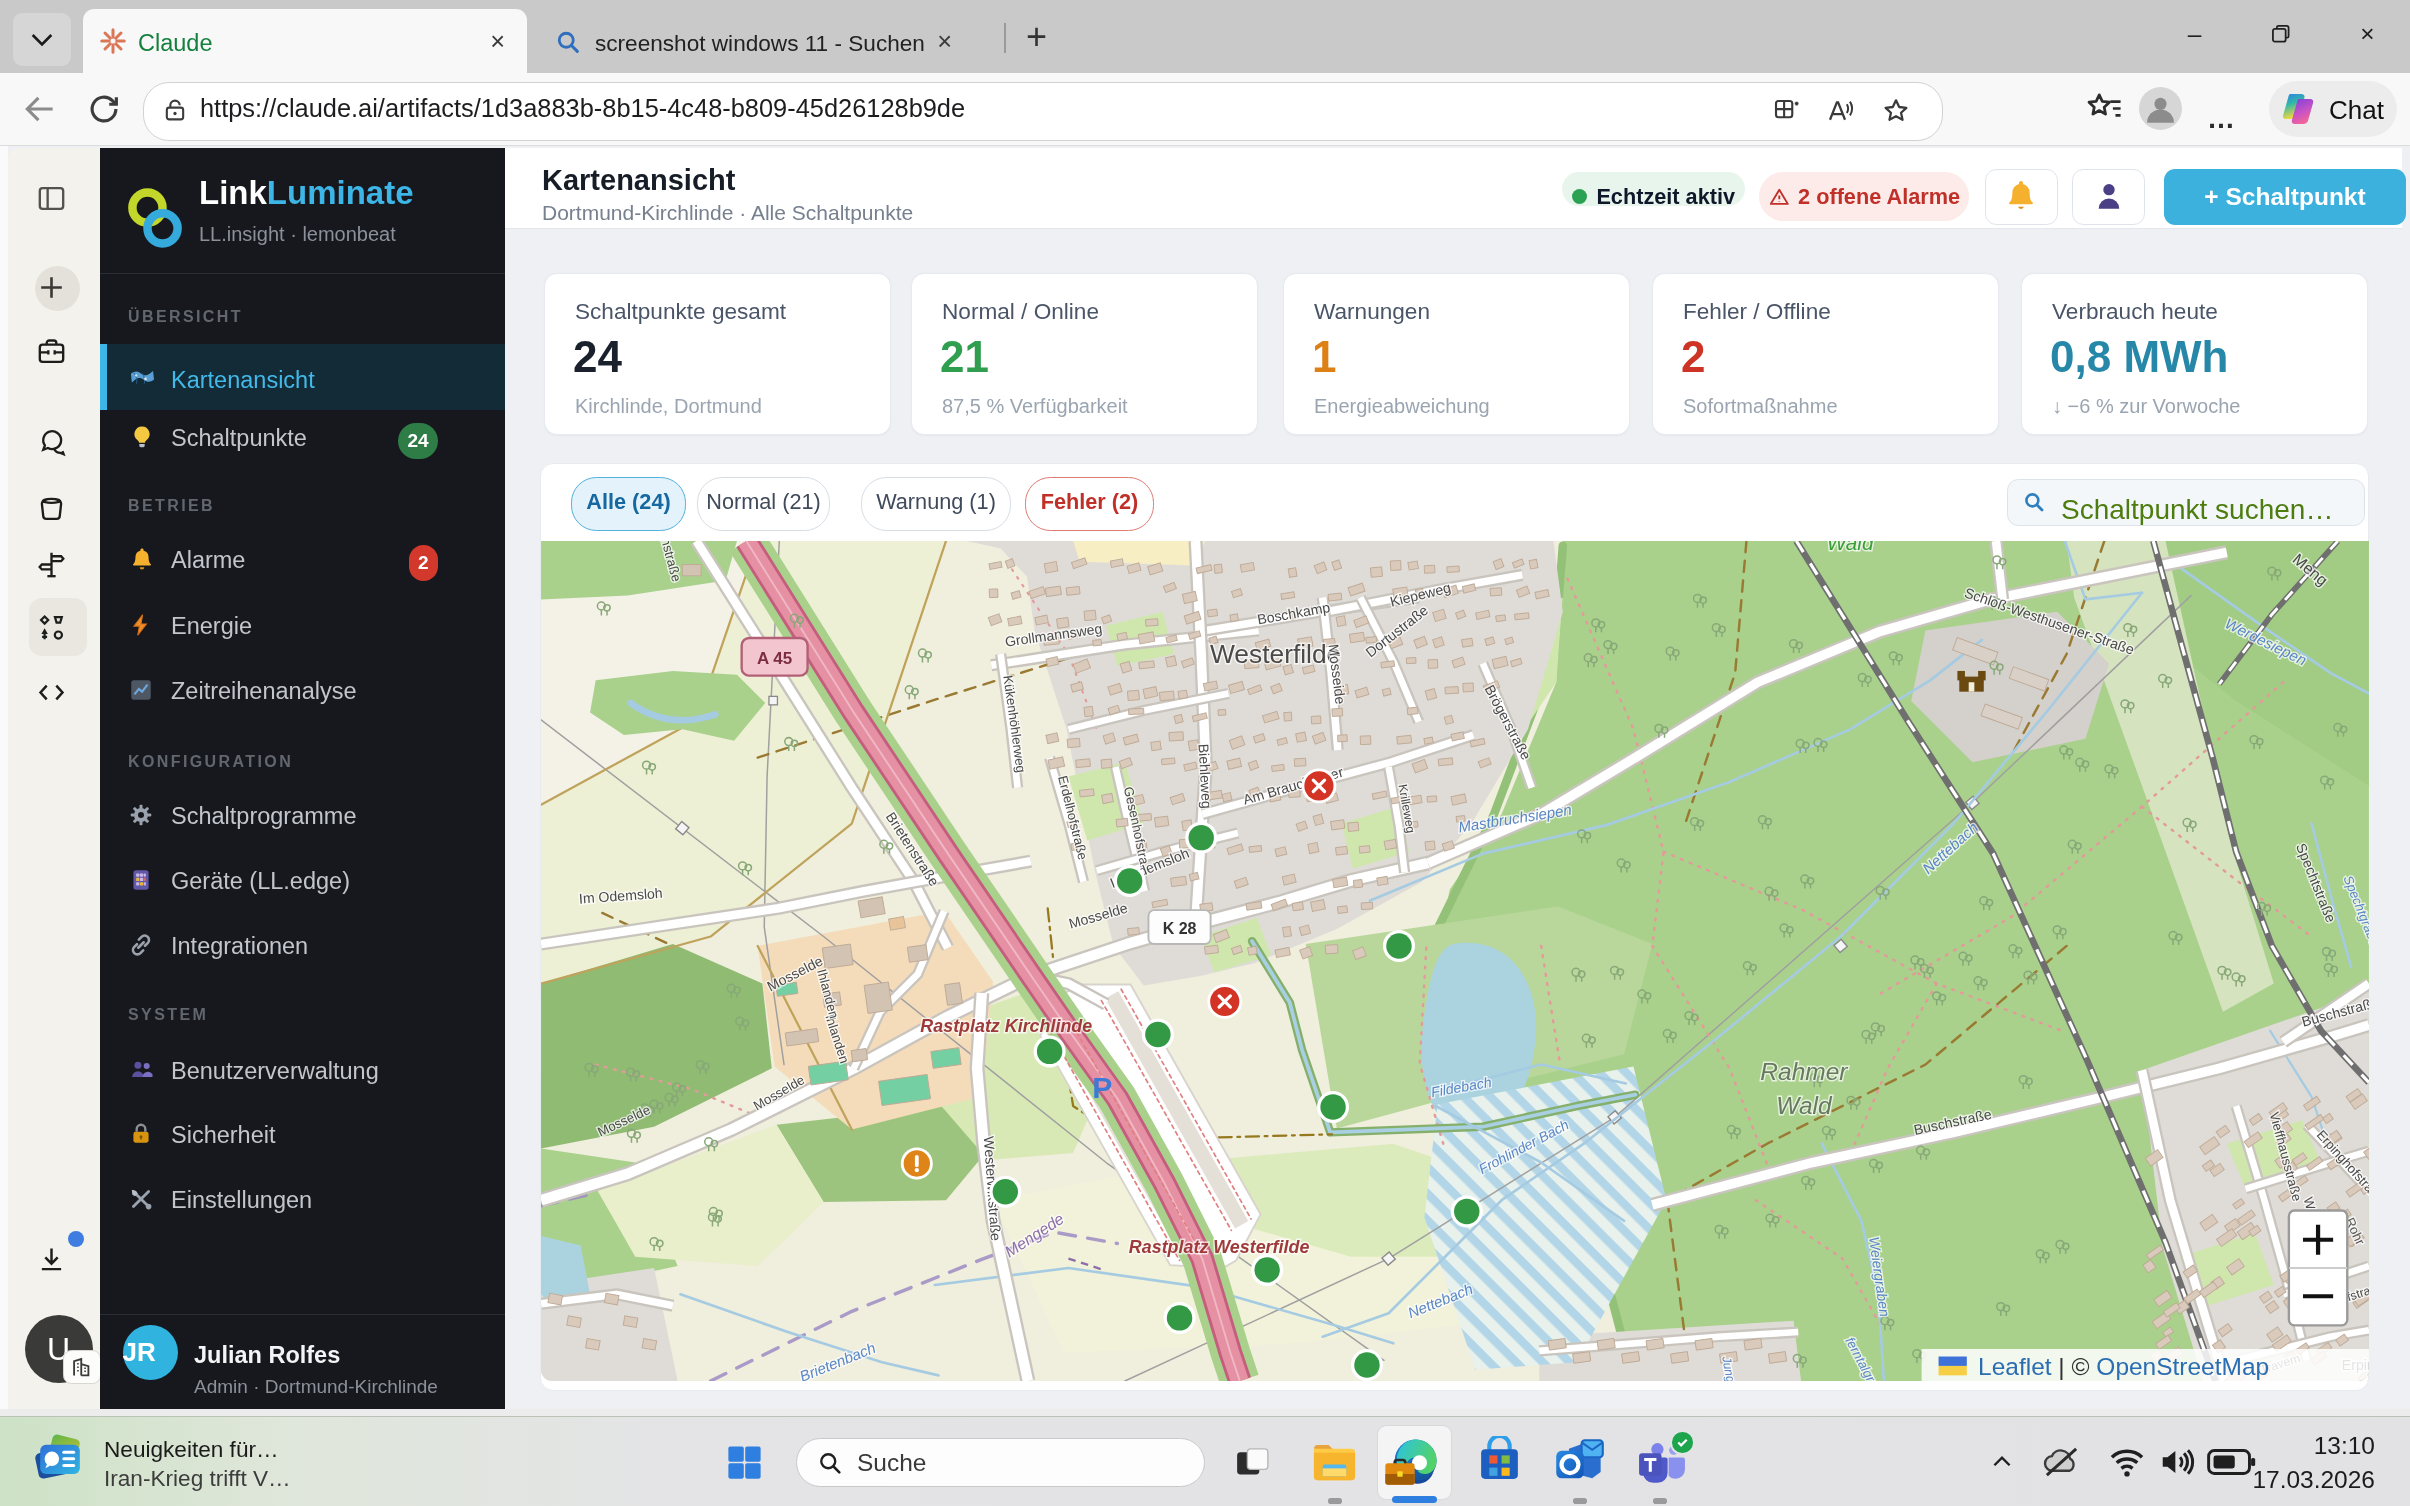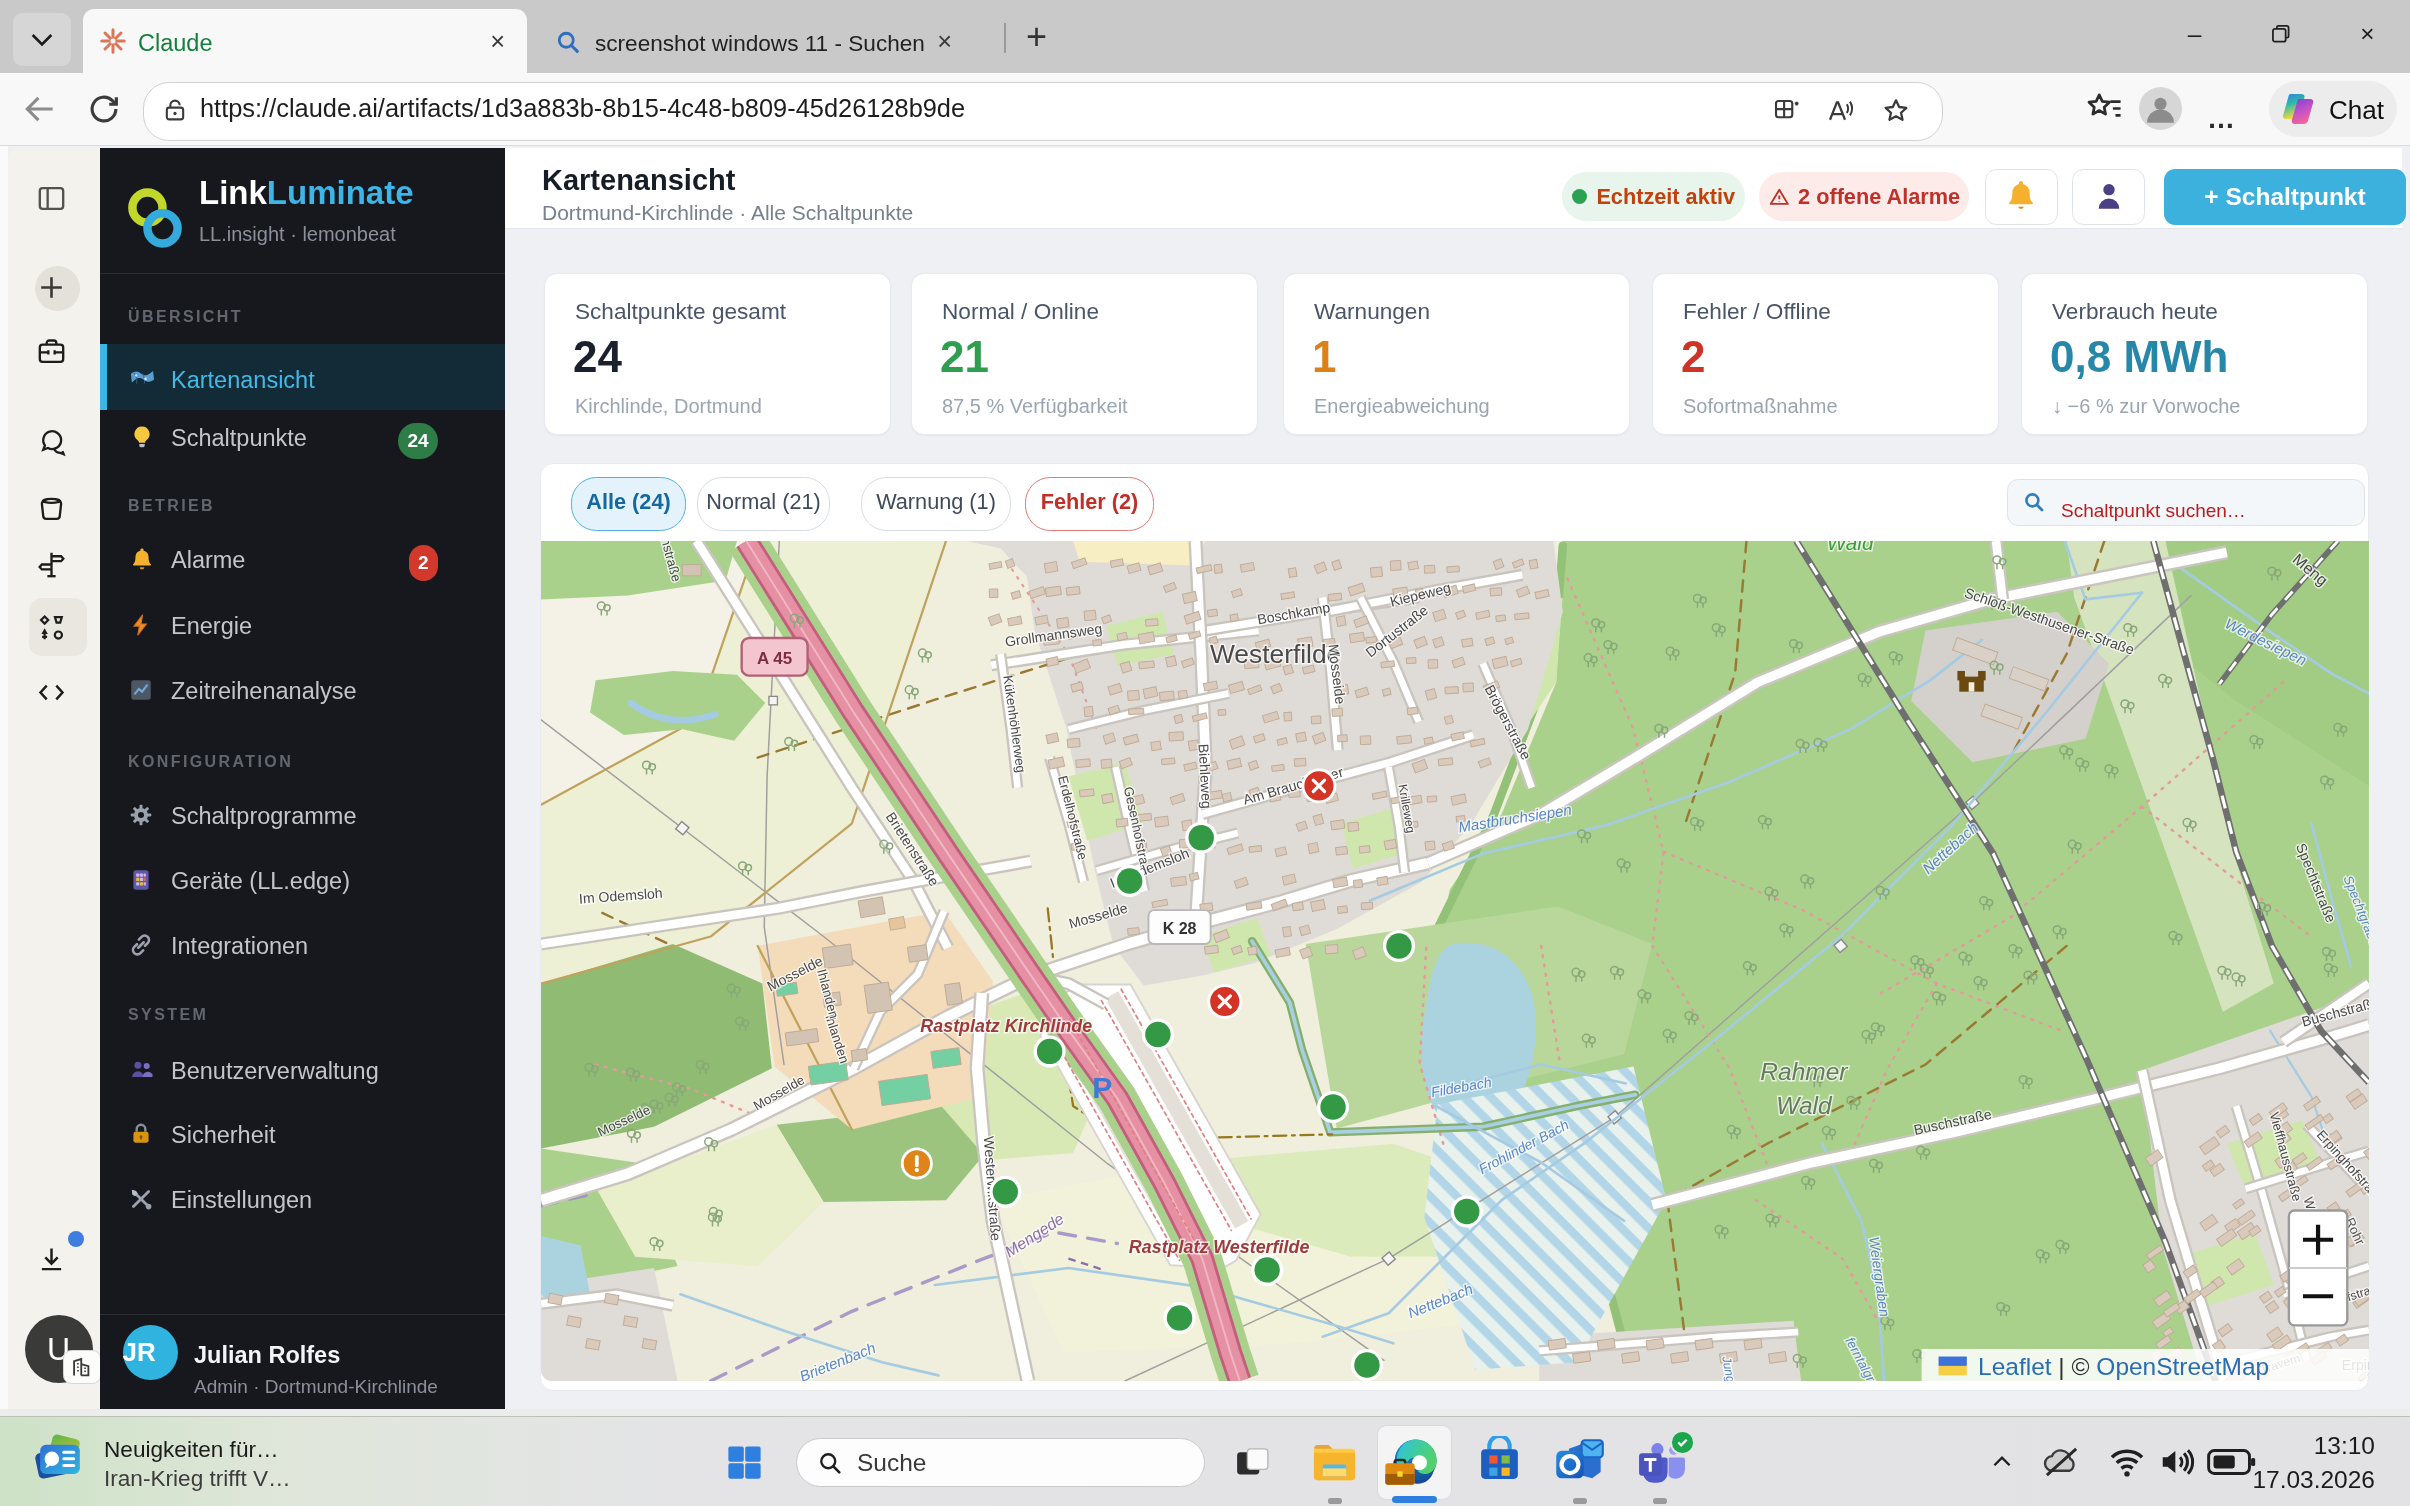--- a/index.html
+++ b/index.html
@@ -282,21 +282,21 @@
           </svg></span><span>Einstellungen</span></div>
     <div class="abs" style="left:0;top:1166px;width:405px;height:0.9px;background:#2a2d34"></div>
     <div class="abs" style="left:22.6px;top:1177px;width:55px;height:55px;border-radius:50%;background:#30b3de;color:#fff;font-size:26px;font-weight:bold;text-align:left;line-height:55px">JR</div>
     <div class="abs" style="left:94px;top:1194px;font-size:23.5px;font-weight:bold;color:#f2f4f6">Julian Rolfes</div>
     <div class="abs" style="left:94px;top:1228px;font-size:19px;color:#8b909a">Admin · Dortmund-Kirchlinde</div>
   </div>
   <div id="main">
     <div id="apphead">
       <div class="abs" style="left:37px;top:16px;font-size:29px;font-weight:bold;color:#161d27">Kartenansicht</div>
       <div class="abs" style="left:37px;top:53px;font-size:21px;color:#76808e">Dortmund-Kirchlinde · Alle Schaltpunkte</div>
-      <div class="abs" style="left:1057px;top:24.5px;width:183px;height:49px;background:#e8f5ec;border-radius:24.5px;font-size:21.7px;font-weight:bold;color:#c2410c;line-height:49px;text-align:center"><span style="display:inline-block;width:15px;height:15px;border-radius:50%;background:#2ba152;margin-right:9.4px"></span>Echtzeit aktiv</div>
+      <div class="abs" style="left:1057px;top:24.5px;width:183px;height:34px;background:#e8f5ec;border-radius:24.5px;font-size:21.7px;font-weight:bold;color:#0f172a;line-height:49px;text-align:center"><span style="display:inline-block;width:15px;height:15px;border-radius:50%;background:#2ba152;margin-right:9.4px"></span>Echtzeit aktiv</div>
       <div class="abs" style="left:1254px;top:24.5px;width:210px;height:49px;background:#fcebe9;border-radius:24.5px;font-size:21.7px;font-weight:bold;color:#c03028;line-height:49px;text-align:center"><svg viewBox="0 0 24 24" style="width:22.6px;height:22.6px;vertical-align:-3.8px;margin-right:7.5px">
             <path d="M12 4L21 19H3z" fill="none" stroke="#c03028" stroke-width="2" stroke-linejoin="round"></path>
             <path d="M12 10v4M12 16.5v.5" stroke="#c03028" stroke-width="2"></path>
           </svg>2 offene Alarme</div>
       <div class="abs" style="left:1480px;top:21px;width:73px;height:56px;background:#fff;border:1.9px solid #dfe4ec;border-radius:11.3px">
         <svg viewBox="0 0 24 24" style="width:40px;height:40px;margin:6.6px 0 0 15px">
             <path d="M12 3c.7 0 1.2.5 1.2 1.2v.6A5.2 5.2 0 0 1 17.2 10c0 3.7.8 5 1.7 5.8.5.4.2 1.2-.4 1.2H5.5c-.6 0-.9-.8-.4-1.2.9-.8 1.7-2.1 1.7-5.8a5.2 5.2 0 0 1 4-5.2v-.6C10.8 3.5 11.3 3 12 3z" fill="#f5b02e"></path>
             <path d="M10.2 18.5a1.9 1.9 0 0 0 3.6 0z" fill="#d89018"></path>
           </svg>
       </div>
@@ -336,21 +336,21 @@
     <div id="filtercard">
       <div class="chip" style="left:30px;width:115px;background:#e3f2fb;border-color:#54b1dc;color:#1668a0;line-height:47px;font-weight:bold">Alle (24)</div>
       <div class="chip" style="left:156px;width:133px;line-height:47px">Normal (21)</div>
       <div class="chip" style="left:320px;width:150px;line-height:47px">Warnung (1)</div>
       <div class="chip" style="left:484px;width:129px;border-color:#e07b74;color:#c03028;line-height:47px;font-weight:bold">Fehler (2)</div>
       <div class="abs" style="left:1466px;top:15px;width:358px;height:47px;background:#f4f7fa;border:1.9px solid #dde3ea;border-radius:11.3px">
         <svg viewBox="0 0 24 24" style="position:absolute;left:13px;top:9.4px;width:26px;height:26px">
             <circle cx="10.5" cy="10.5" r="5.5" fill="none" stroke="#2d7fc0" stroke-width="2.4"></circle>
             <path d="M14.8 14.8l4.6 4.6" stroke="#2d7fc0" stroke-width="2.6" stroke-linecap="round"></path>
           </svg>
-        <div class="abs" style="left:53px;top:20px;font-size:19px;color:#b91c1c">Schaltpunkt suchen…</div>
+        <div class="abs" style="left:53px;top:14px;font-size:28px;color:#4d7c0f">Schaltpunkt suchen…</div>
       </div>
       <div id="mapwrap">
           <svg viewBox="0 0 1941 892" width="1828" height="840" style="display:block">
             <rect width="1941" height="892" fill="#f0eedc"></rect>
             <path d="M0,0 L230,0 L165,190 L0,280 Z" fill="#f4f2e7"></path>
             <path d="M0,0 L208,0 L196,42 L92,58 L0,62 Z" fill="#a9d18c"></path>
             <path d="M0,280 L165,190 L230,0 L430,0 L330,300 L180,420 L0,470 Z" fill="#eef0d5"></path>
             <path d="M1085,0 L1941,0 L1941,892 L1165,892 L1130,770 L1060,640 L975,560 L945,465 L965,370 L1020,290 L1078,150 Z" fill="#a9d18c"></path>
             <path d="M1085,5 L1076,120 L1012,290 L943,430 L932,540" fill="none" stroke="#92c177" stroke-width="9" stroke-linecap="round" stroke-linejoin="round"></path>
             <path d="M1160,892 L1128,770 L1060,640" fill="none" stroke="#92c177" stroke-width="9" stroke-linecap="round" stroke-linejoin="round"></path>

